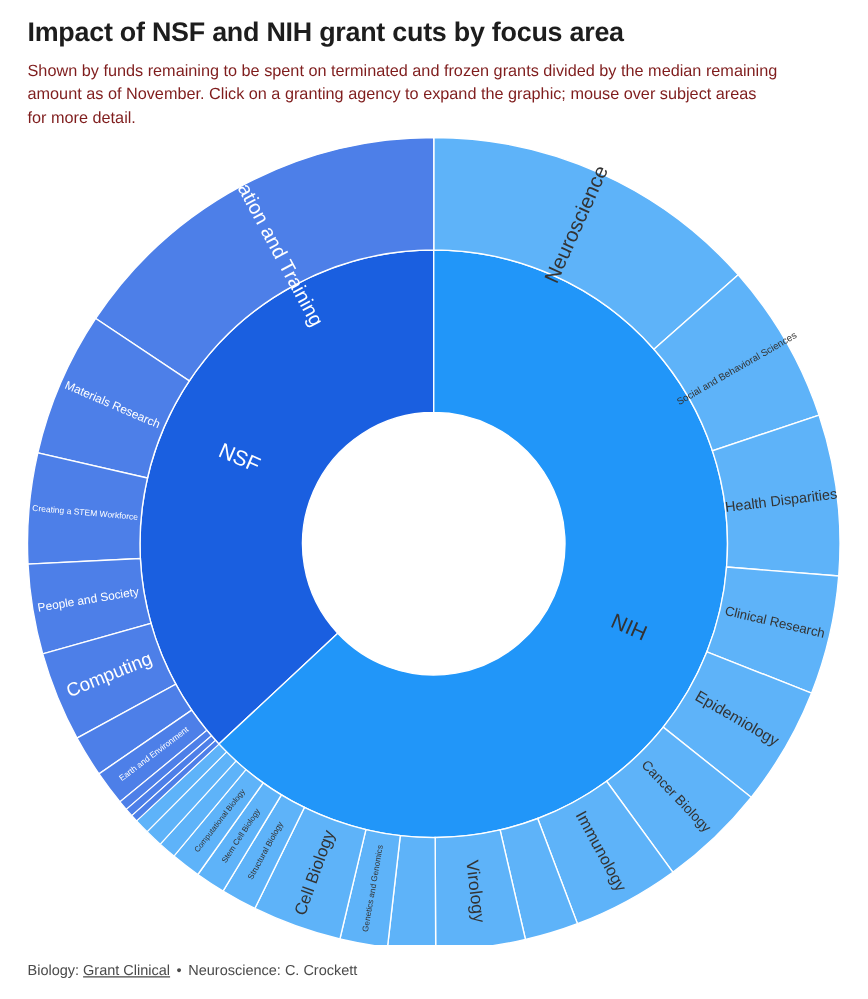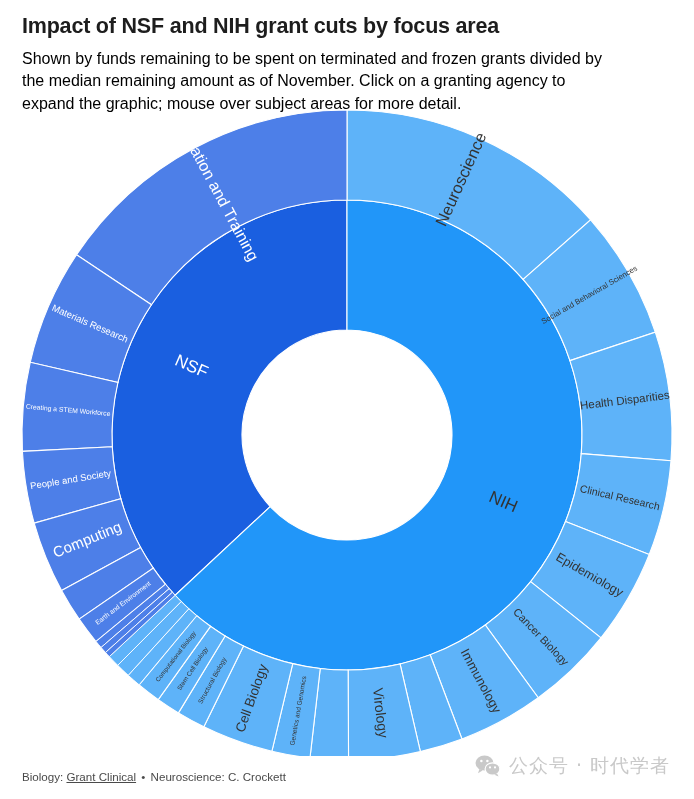--- a/index.html
+++ b/index.html
@@ -9,21 +9,21 @@
     color:#222222;overflow:hidden;position:relative;
   }
   .page{width:694px;height:799px;position:relative;box-sizing:border-box;}
 
   .header{padding:14px 22px 0 22px;}
   .title{
     font-size:21.5px;font-weight:bold;color:#1d1d1d;
     letter-spacing:-0.2px;line-height:1.15;margin:0 0 9px 0;
   }
   .subtitle{
-    font-size:16px;color:#000000;line-height:1.42;
+    font-size:13px;color:#7f1d1d;line-height:1.42;
     margin:0;max-width:600px;font-weight:normal;
   }
 
   .chart-wrap{position:absolute;left:0;top:96px;width:694px;height:660px;}
   svg.sunburst{display:block;}
 
   .slice{stroke:#ffffff;stroke-width:1.1;}
   .slice-thin{stroke:#ffffff;stroke-width:0.9;}
   .arc-label{font-family:"Liberation Sans",sans-serif;dominant-baseline:middle;}
 
@@ -110,29 +110,14 @@
           <text x="87.66551686477533" y="444.57284621049996" fill="#ffffff" font-size="15" text-anchor="middle" class="arc-label" transform="rotate(-22.150817236255534 87.66551686477533 444.57284621049996)">Computing</text>
           <text x="123.30123756817812" y="507.400901679508" fill="#ffffff" font-size="6.6" text-anchor="middle" class="arc-label" transform="rotate(-36.97251114413069 123.30123756817812 507.400901679508)">Earth and Environment</text>
         </g>
       </svg>
   </div>
 
   <div class="footer">
     <span>Biology: </span><a class="src-link" href="#">Grant Clinical</a><span class="dot"> • </span><span>Neuroscience: C. Crockett</span>
   </div>
 
-  <div class="watermark">
-    <span>
-      <svg class="wechat-icon" width="26" height="22" viewBox="0 0 26 22" aria-hidden="true">
-        <ellipse cx="9.5" cy="8" rx="9" ry="7.6" fill="#c9c9c9"></ellipse>
-        <path d="M4.5 13.8 L3 18.2 L7.6 15.4 Z" fill="#c9c9c9"></path>
-        <circle cx="6.4" cy="6" r="1.25" fill="#ffffff"></circle>
-        <circle cx="12.4" cy="6" r="1.25" fill="#ffffff"></circle>
-        <ellipse cx="17.5" cy="14" rx="7.4" ry="6.2" fill="#c9c9c9" stroke="#ffffff" stroke-width="1.2"></ellipse>
-        <path d="M22 18.6 L23.6 21.6 L19.4 19.8 Z" fill="#c9c9c9"></path>
-        <circle cx="15" cy="12.4" r="1.05" fill="#ffffff"></circle>
-        <circle cx="20" cy="12.4" r="1.05" fill="#ffffff"></circle>
-      </svg>
-    </span>
-    <span>公众号 · 时代学者</span>
-  </div>
 
 </div>
 
 </body></html>

